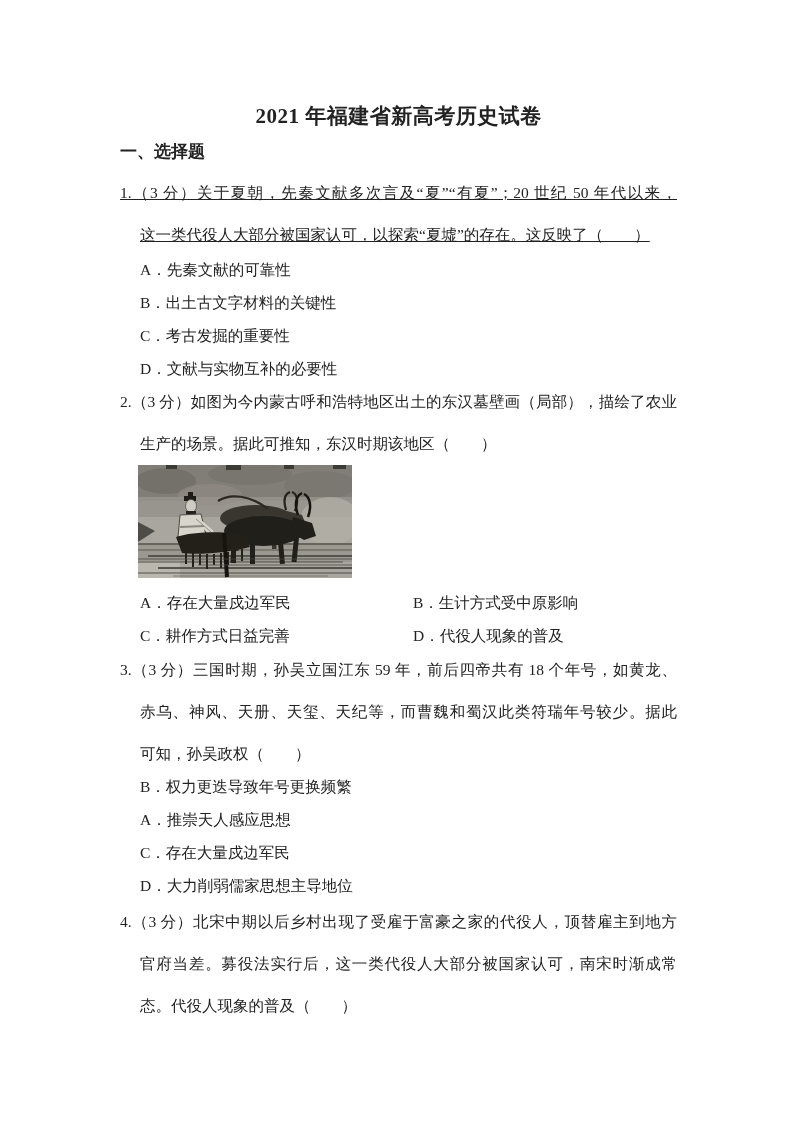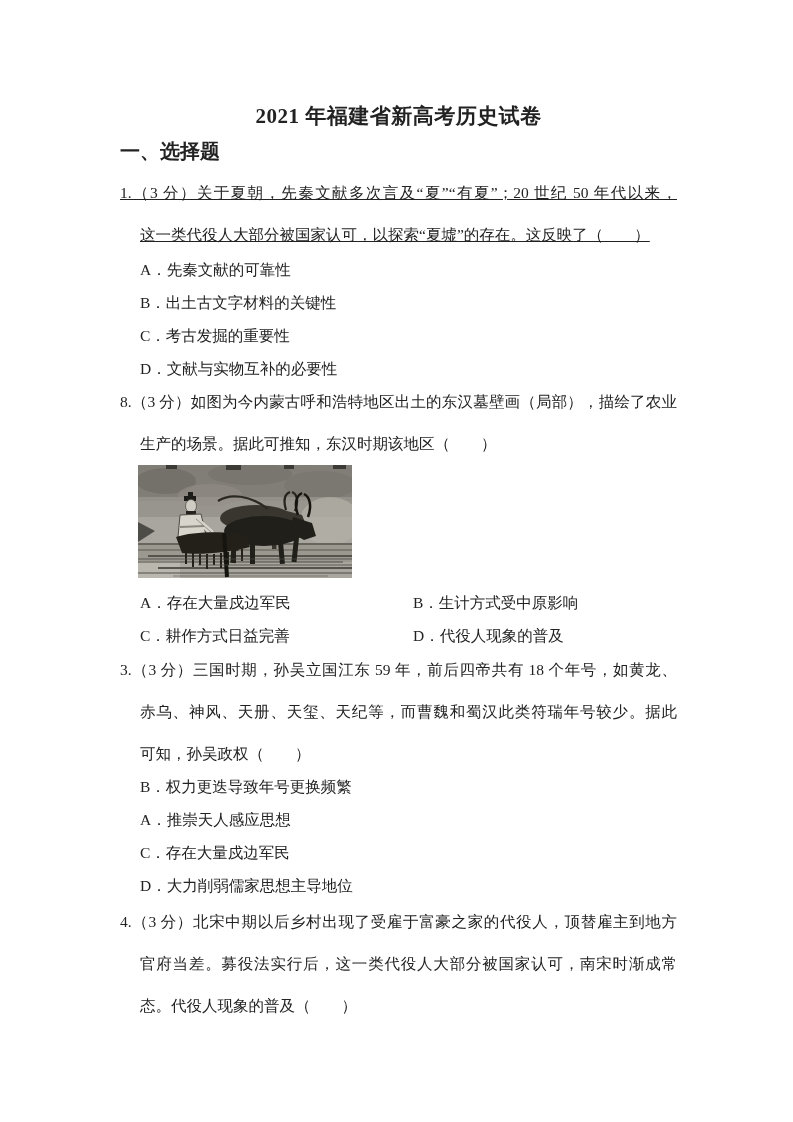--- a/index.html
+++ b/index.html
@@ -17,21 +17,21 @@
     top:102px;
     text-align:center;
     font-size:21px;
     font-weight:bold;
     line-height:28px;
     letter-spacing:0.5px;
     white-space:nowrap;
   }
   .section-heading{
     top:140px;
-    font-size:20px;
+    font-size:17px;
     font-weight:bold;
     line-height:23px;
   }
   .stem{font-size:15.5px;line-height:42px;}
   .stem-line{text-align:left;}
   .stem-line.cont{padding-left:20px;}
   .stem-line.just{text-align:justify;text-align-last:justify;}
   .opts{font-size:15.5px;line-height:33px;}
   .opt{padding-left:20px;white-space:nowrap;}
   .opt-row{display:flex;}
@@ -63,21 +63,21 @@
       <div class="stem-line cont">这一类代役人大部分被国家认可，以探索“夏墟”的存在。这反映了（　　）</div>
     </div>
     <div class="block opts q1-opts">
       <div class="opt">A．先秦文献的可靠性</div>
       <div class="opt">B．出土古文字材料的关键性</div>
       <div class="opt">C．考古发掘的重要性</div>
       <div class="opt">D．文献与实物互补的必要性</div>
     </div>
 
     <div class="block stem q2-stem">
-      <div class="stem-line just">8.（3 分）如图为今内蒙古呼和浩特地区出土的东汉墓壁画（局部），描绘了农业</div>
+      <div class="stem-line just">2.（3 分）如图为今内蒙古呼和浩特地区出土的东汉墓壁画（局部），描绘了农业</div>
       <div class="stem-line cont">生产的场景。据此可推知，东汉时期该地区（　　）</div>
     </div>
 
     <div class="figure-wrap">
       <svg width="214" height="113" viewBox="0 0 214 113" xmlns="http://www.w3.org/2000/svg">
 
         <rect width="214" height="113" fill="#a29f99"></rect>
         <rect width="214" height="36" fill="#817e77"></rect>
         <ellipse cx="28" cy="16" rx="30" ry="13" fill="#6f6c66" opacity="0.7"></ellipse>
         <ellipse cx="112" cy="9" rx="42" ry="11" fill="#74716b" opacity="0.6"></ellipse>

